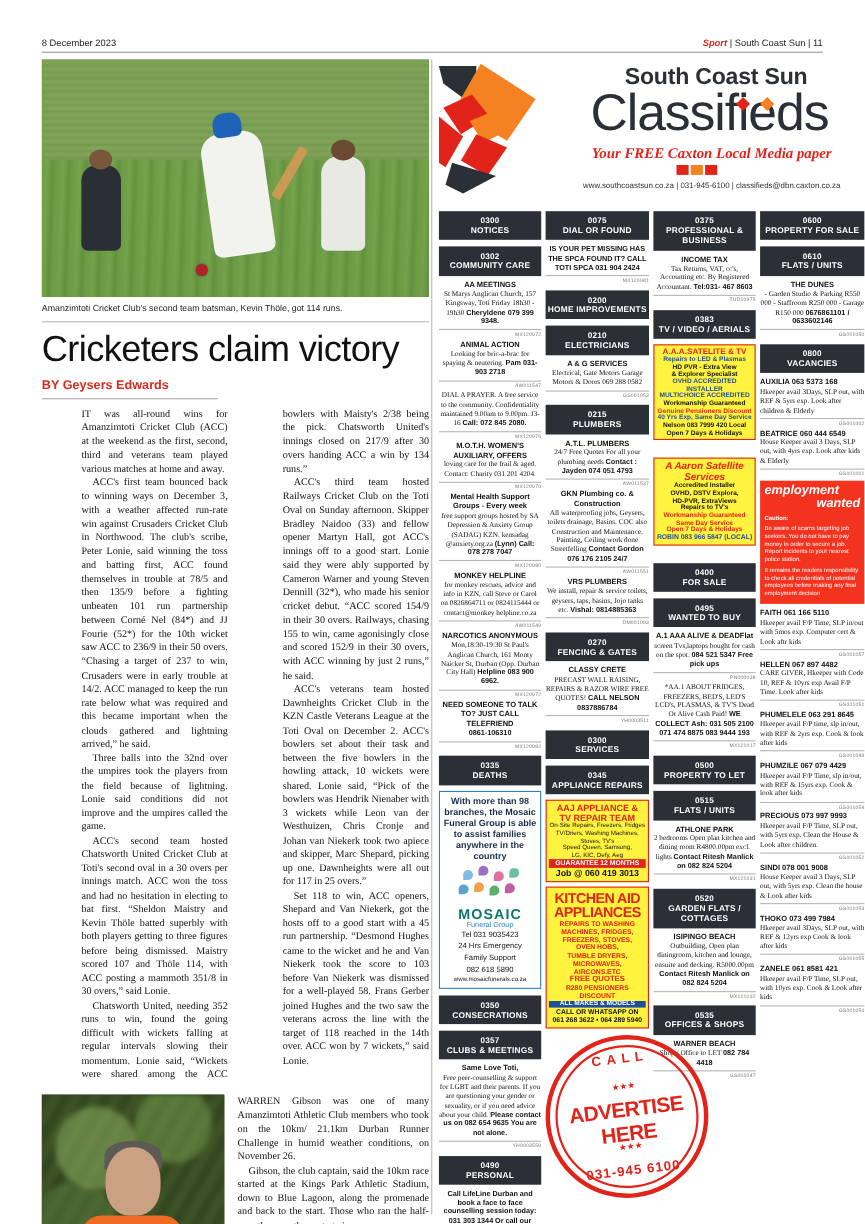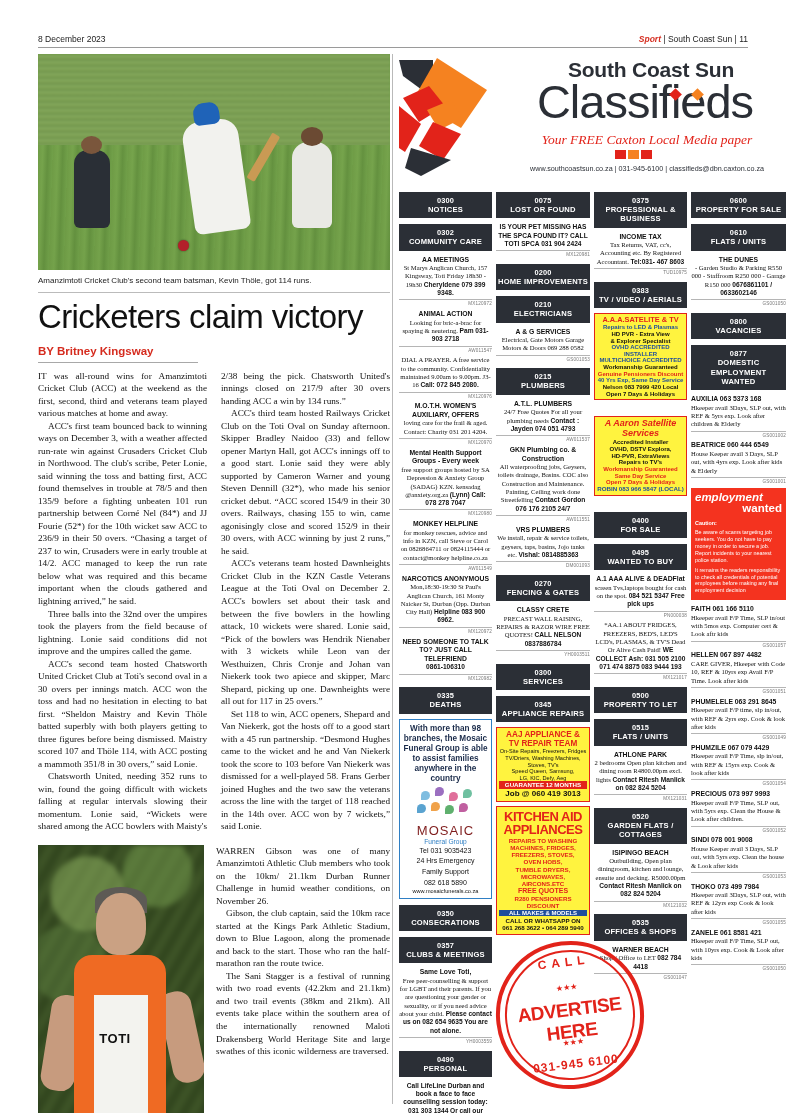--- a/index.html
+++ b/index.html
@@ -58,21 +58,21 @@
     font-size:33px; line-height:1.04; letter-spacing:-0.6px; color:#111;
     padding:7px 0 8px 0;
   }
   .byline{
     font-family:"Liberation Sans", sans-serif; font-weight:bold; font-size:11.5px;
     color:#d52b1e; padding-top:2px;
   }
   .byline-rule{ border-bottom:1px solid #a8a8a8; margin:5px 0 7px 0; width:160px; }
 
   .body-cols{ column-count:2; column-gap:14px; font-size:9.2px; line-height:1.36; text-align:justify; }
-  .body-cols p{ text-indent:10px; }
+  .body-cols p{ text-indent:10px;margin-left:36px; }
   .body-cols p.first{ text-indent:0; }
 
   
   .story2{ margin-top:12px; }
   .story2-head{
     font-family:"Liberation Sans", sans-serif; font-weight:300; font-size:24px;
     line-height:1.05; text-align:right; color:#111; margin-left:166px; padding-bottom:6px;
   }
   .story2-body{ display:flex; gap:12px; }
   .runner-photo{
@@ -110,21 +110,21 @@
   }
   .mh-word{
     position:absolute; left:106px; top:24px; width:280px; text-align:center;
     font-family:"Liberation Sans", sans-serif; font-weight:300; font-size:47px;
     color:#2b2f36; letter-spacing:-1px; line-height:1;
   }
   .mh-dot1{ position:absolute; left:272px; top:36px; width:9px; height:9px; background:#e2231a; transform:rotate(45deg); }
   .mh-dot2{ position:absolute; left:294px; top:36px; width:9px; height:9px; background:#f58220; transform:rotate(45deg); }
   .mh-slogan{
     position:absolute; left:110px; top:78px; width:276px; text-align:center;
-    font-family:"Liberation Serif", serif; font-style:italic; font-weight:normal;
+    font-family:"Liberation Serif", serif; font-style:italic; font-weight:bold;
     font-size:13.5px; color:#e2231a;
   }
   .mh-squares{ position:absolute; left:216px; top:96px; display:flex; gap:2px; }
   .mh-squares i{ width:11px; height:9px; display:block; }
   .mh-url{
     position:absolute; left:110px; top:110px; width:276px; text-align:center;
     font-family:"Liberation Sans", sans-serif; font-size:7.2px; color:#2b2f36;
   }
 
   .cls-cols{ display:flex; gap:4px; margin-top:4px; }
@@ -154,37 +154,37 @@
           text-align:center; font-family:"Liberation Sans", sans-serif; }
   .boxad .hd{ color:#e2231a; font-weight:bold; font-size:8.2px; line-height:1.05; display:block; }
   .boxad .sm{ font-size:5.6px; line-height:1.18; display:block; color:#111; }
   .boxad .rd{ color:#e2231a; font-weight:bold; font-size:6.2px; display:block; line-height:1.15; }
   .boxad .bl{ background:#1f4e9c; color:#fff; font-weight:bold; font-size:6px; display:block; margin:1px 0; }
   .boxad .blk{ color:#111; font-weight:bold; font-size:6.2px; display:block; line-height:1.15; }
 
   .mosaic{ border:1.5px solid #2f7fc4; padding:4px 3px; margin-bottom:5px; text-align:center;
            font-family:"Liberation Sans", sans-serif; }
   .mosaic .big{ font-weight:bold; font-size:8.2px; line-height:1.22; color:#1a2b4a; display:block; }
-  .mosaic .logo{ font-weight:normal; font-size:13px; color:#7f1d1d; letter-spacing:1px; display:block; margin-top:2px; }
+  .mosaic .logo{ font-weight:bold; font-size:13px; color:#0f766e; letter-spacing:1px; display:block; margin-top:2px; }
   .mosaic .sub{ font-size:6.6px; color:#2f7fc4; display:block; }
   .mosaic .tel{ font-size:7px; color:#111; line-height:1.25; display:block; margin-top:2px; }
   .mosaic .flower{ width:62px; height:34px; margin:3px auto 1px auto; position:relative; }
   .mosaic .flower i{ position:absolute; width:9px; height:9px; border-radius:50% 50% 50% 0; display:block; }
 
   .satbox{ border:1.5px solid #e2231a; background:#fff33f; padding:2px; margin-bottom:16px; text-align:center;
            font-family:"Liberation Sans", sans-serif; }
   .satbox .h1{ color:#e2231a; font-weight:bold; font-size:7.4px; display:block; line-height:1.1; }
   .satbox .h2{ color:#1f4e9c; font-weight:bold; font-size:6px; display:block; line-height:1.1; }
   .satbox .h3{ color:#111; font-weight:bold; font-size:6px; display:block; line-height:1.12; }
   .satbox .it{ font-style:italic; }
 
   .empbox{ background:#f4331f; color:#fff; padding:4px 4px 6px 4px; margin-bottom:5px;
            font-family:"Liberation Sans", sans-serif; }
   .empbox .t1{ font-style:italic; font-weight:bold; font-size:11.5px; line-height:1.02; display:block; }
-  .empbox .t2{ font-weight:bold; font-size:11.5px; line-height:1.02; display:block; text-align:right; }
+  .empbox .t2{ font-style:italic; font-weight:bold; font-size:11.5px; line-height:1.02; display:block; text-align:right; }
   .empbox .cap{ font-size:5.4px; font-weight:bold; display:block; margin-top:5px; }
   .empbox p{ font-size:5.4px; line-height:1.28; margin-top:3px; }
 
   .stamp{ width:148px; height:148px; margin:6px auto 0 auto; position:relative;
           transform:rotate(-7deg); }
   .stamp .ring{ position:absolute; inset:0; border:4px solid #e2231a; border-radius:50%; }
   .stamp .ring2{ position:absolute; inset:9px; border:2px solid #e2231a; border-radius:50%; }
   .stamp .call{ position:absolute; top:14px; left:0; right:0; text-align:center;
      font-family:"Liberation Sans", sans-serif; font-weight:bold; font-size:12px; color:#e2231a; letter-spacing:5px; }
   .stamp .mid{ position:absolute; top:58px; left:0; right:0; text-align:center;
@@ -219,21 +219,21 @@
         <span class="bat"></span>
       </div>
     <div class="lp-fig fig-field"></div>
     <div class="ball"></div>
   </div>
 
   <div class="caption">Amanzimtoti Cricket Club's second team batsman, Kevin Thöle, got 114 runs.</div>
 
   <div class="headline">Cricketers claim victory</div>
 
-  <div class="byline">BY Britney Kingsway</div>
+  <div class="byline">BY Geysers Edwards</div>
   <div class="byline-rule"></div>
 
   <div class="body-cols">
     <p class="first">IT was all-round wins for Amanzimtoti Cricket Club (ACC) at the weekend as the first, second, third and veterans team played various matches at home and away.</p>
     <p>ACC's first team bounced back to winning ways on December 3, with a weather affected run-rate win against Crusaders Cricket Club in Northwood. The club's scribe, Peter Lonie, said winning the toss and batting first, ACC found themselves in trouble at 78/5 and then 135/9 before a fighting unbeaten 101 run partnership between Corné Nel (84*) and JJ Fourie (52*) for the 10th wicket saw ACC to 236/9 in their 50 overs. “Chasing a target of 237 to win, Crusaders were in early trouble at 14/2. ACC managed to keep the run rate below what was required and this became important when the clouds gathered and lightning arrived,” he said.</p>
     <p>Three balls into the 32nd over the umpires took the players from the field because of lightning. Lonie said conditions did not improve and the umpires called the game.</p>
     <p>ACC's second team hosted Chatsworth United Cricket Club at Toti's second oval in a 30 overs per innings match. ACC won the toss and had no hesitation in electing to bat first. “Sheldon Maistry and Kevin Thöle batted superbly with both players getting to three figures before being dismissed. Maistry scored 107 and Thöle 114, with ACC posting a mammoth 351/8 in 30 overs,” said Lonie.</p>
     <p>Chatsworth United, needing 352 runs to win, found the going difficult with wickets falling at regular intervals slowing their momentum. Lonie said, “Wickets were shared among the ACC bowlers with Maisty's 2/38 being the pick. Chatsworth United's innings closed on 217/9 after 30 overs handing ACC a win by 134 runs.”</p>
     <p>ACC's third team hosted Railways Cricket Club on the Toti Oval on Sunday afternoon. Skipper Bradley Naidoo (33) and fellow opener Martyn Hall, got ACC's innings off to a good start. Lonie said they were ably supported by Cameron Warner and young Steven Dennill (32*), who made his senior cricket debut. “ACC scored 154/9 in their 30 overs. Railways, chasing 155 to win, came agonisingly close and scored 152/9 in their 30 overs, with ACC winning by just 2 runs,” he said.</p>
     <p>ACC's veterans team hosted Dawnheights Cricket Club in the KZN Castle Veterans League at the Toti Oval on December 2. ACC's bowlers set about their task and between the five bowlers in the howling attack, 10 wickets were shared. Lonie said, “Pick of the bowlers was Hendrik Nienaber with 3 wickets while Leon van der Westhuizen, Chris Cronje and Johan van Niekerk took two apiece and skipper, Marc Shepard, picking up one. Dawnheights were all out for 117 in 25 overs.”</p>
@@ -324,21 +324,21 @@
           <span class="tel">082 618 5890</span>
           <span class="sm" style="font-size:5.6px;display:block">www.mosaicfunerals.co.za</span>
         </div>
         <div class="cat"><span class="num">0350</span><span>CONSECRATIONS</span></div>
         <div class="cat"><span class="num">0357</span><span>CLUBS &amp; MEETINGS</span></div>
         <div class="ad"><span class="t">Same Love Toti,</span><span>Free peer-counselling &amp;</span> <span>support for LGBT and their</span> <span>parents. If you are</span> <span>questioning your gender or</span> <span>sexuality, or if you need</span> <span>advice about your child.</span> <span class="b">Please contact us on</span> <span class="b">082 654 9635</span> <span class="b">You are not alone.</span> <span class="ref">YH0003559</span></div>
         <div class="cat"><span class="num">0490</span><span>PERSONAL</span></div>
         <div class="ad"><span class="b">Call LifeLine Durban</span> <span class="b">and book a face to face</span> <span class="b">counselling session</span> <span class="b">today: 031 303 1344</span> <span class="b">Or call our</span>   </div>
       </div>
     <div class="cls-col" id="col2">
-        <div class="cat"><span class="num">0075</span><span>LOST OR FOUND</span></div>
+        <div class="cat"><span class="num">0075</span><span>DIAL OR FOUND</span></div>
         <div class="ad"><span class="b">IS YOUR PET MISSING</span> <span class="b">HAS THE SPCA FOUND</span> <span class="b">IT? CALL TOTI SPCA</span> <span class="b">031 904 2424</span> <span class="ref">MX120981</span></div>
         <div class="cat"><span class="num">0200</span><span>HOME IMPROVEMENTS</span></div>
         <div class="cat"><span class="num">0210</span><span>ELECTRICIANS</span></div>
         <div class="ad"><span class="t">A &amp; G SERVICES</span><span>Electrical, Gate Motors</span> <span>Garage Motors &amp; Doors</span> <span>069 288 0582</span> <span class="ref">GS001053</span></div>
         <div class="cat"><span class="num">0215</span><span>PLUMBERS</span></div>
         <div class="ad"><span class="t">A.T.L. PLUMBERS</span><span>24/7</span> <span>Free Quotes</span> <span>For all your plumbing needs</span> <span class="b">Contact : Jayden</span> <span class="b">074 051 4793</span> <span class="ref">AW011537</span></div>
         <div class="ad"><span class="t">GKN Plumbing co. &amp; Construction</span><span>All waterproofing jobs,</span> <span>Geysers, toilets drainage,</span> <span>Basins. COC also</span> <span>Construction and</span> <span>Maintenance. Painting,</span> <span>Ceiling work done</span> <span>Streetfelling</span> <span class="b">Contact Gordon</span> <span class="b">076 176 2105</span> <span class="b">24/7</span> <span class="ref">AW011551</span></div>
         <div class="ad"><span class="t">VRS PLUMBERS</span><span>We install, repair &amp; service</span> <span>toilets, geysers, taps,</span> <span>basins, Jojo tanks etc.</span> <span class="b">Vishal: 0814885363</span> <span class="ref">DM001093</span></div>
         <div class="cat"><span class="num">0270</span><span>FENCING &amp; GATES</span></div>
         <div class="ad"><span class="t">CLASSY CRETE</span><span>PRECAST WALL</span> <span>RAISING,</span> <span>REPAIRS &amp; RAZOR</span> <span>WIRE FREE QUOTES!</span> <span class="b">CALL NELSON</span> <span class="b">0837886784</span> <span class="ref">YH0003511</span></div>
@@ -421,21 +421,20 @@
         <div class="cat"><span class="num">0520</span><span>GARDEN FLATS / COTTAGES</span></div>
         <div class="ad"><span class="t">ISIPINGO BEACH</span><span>Outbuilding, Open plan</span> <span>diningroom, kitchen and</span> <span>lounge, ensuite and</span> <span>decking. R5000.00pm</span> <span class="b">Contact Ritesh Manlick</span> <span class="b">on 082 824 5204</span> <span class="ref">MX121032</span></div>
         <div class="cat"><span class="num">0535</span><span>OFFICES &amp; SHOPS</span></div>
         <div class="ad"><span class="t">WARNER BEACH</span><span>Shop / Office to LET</span> <span class="b">082 784 4418</span> <span class="ref">GS001047</span></div>
       </div>
     <div class="cls-col c4" id="col4">
         <div class="cat"><span class="num">0600</span><span>PROPERTY FOR SALE</span></div>
         <div class="cat"><span class="num">0610</span><span>FLATS / UNITS</span></div>
         <div class="ad"><span class="t">THE DUNES</span><span>- Garden Studio &amp; Parking</span> <span>R550 000</span> <span>- Staffroom R250 000</span> <span>- Garage R150 000</span> <span class="b">0676861101 / 0633602146</span> <span class="ref">GS001050</span></div>
         <div class="cat"><span class="num">0800</span><span>VACANCIES</span></div>
-        <div class="cat"><span class="num">0877</span><span>DOMESTIC EMPLOYMENT WANTED</span></div>
         <div class="ad left"><span class="t">AUXILIA 063 5373 168</span><span>Hkeeper avail 3Days, SLP</span> <span>out, with REF &amp; 5yrs exp.</span> <span>Look after children &amp; Elderly</span> <span class="ref">GS001002</span></div>
         <div class="ad left"><span class="t">BEATRICE 060 444 6549</span><span>House Keeper avail 3</span> <span>Days, SLP out, with 4yrs</span> <span>exp. Look after kids &amp; Elderly</span> <span class="ref">GS001001</span></div>
         <div class="empbox">
           <span class="t1">employment</span>
           <span class="t2">wanted</span>
           <span class="cap">Caution:</span>
           <p>Be aware of scams targeting job seekers. You do not have to pay money in order to secure a job. Report incidents to your nearest police station.</p>
           <p>It remains the readers responsibility to check all credentials of potential employees before making any final employment decision</p>
         </div>
         <div class="ad left"><span class="t">FAITH 061 166 5110</span><span>Hkeeper avail F/P Time,</span> <span>SLP in/out with 5mos exp.</span> <span>Computer cert &amp; Look aftr kids</span> <span class="ref">GS001057</span></div>

